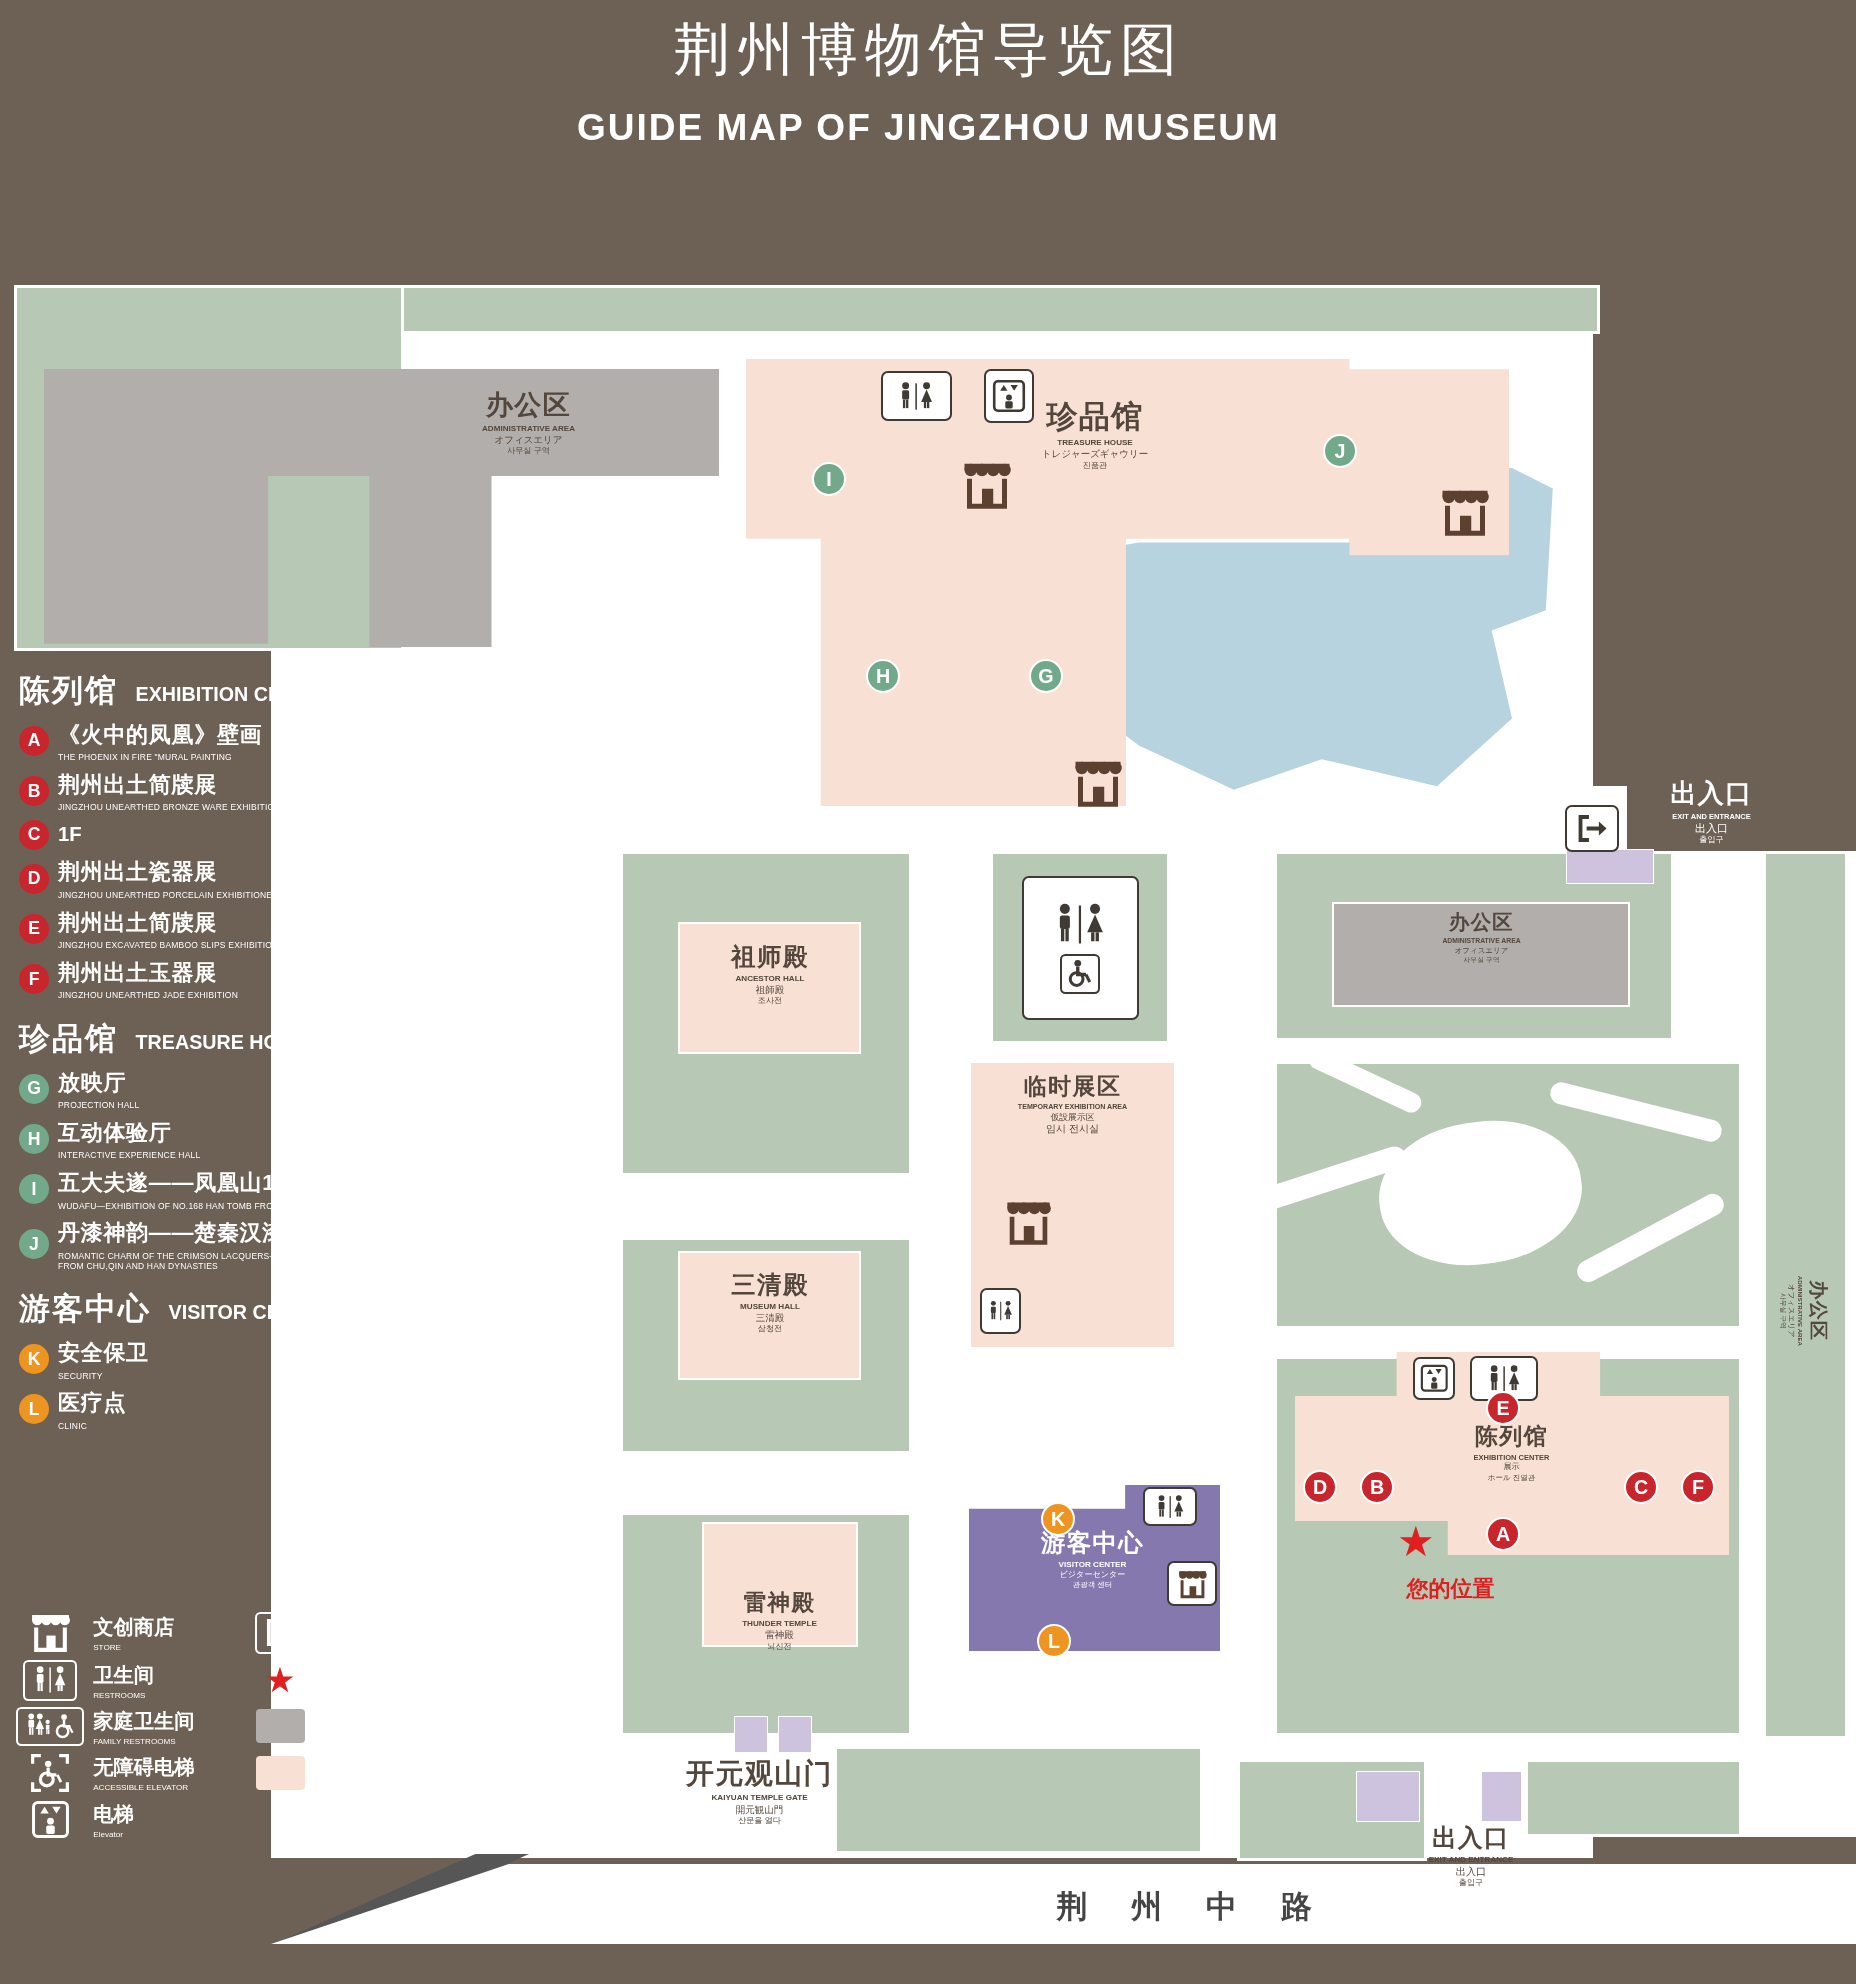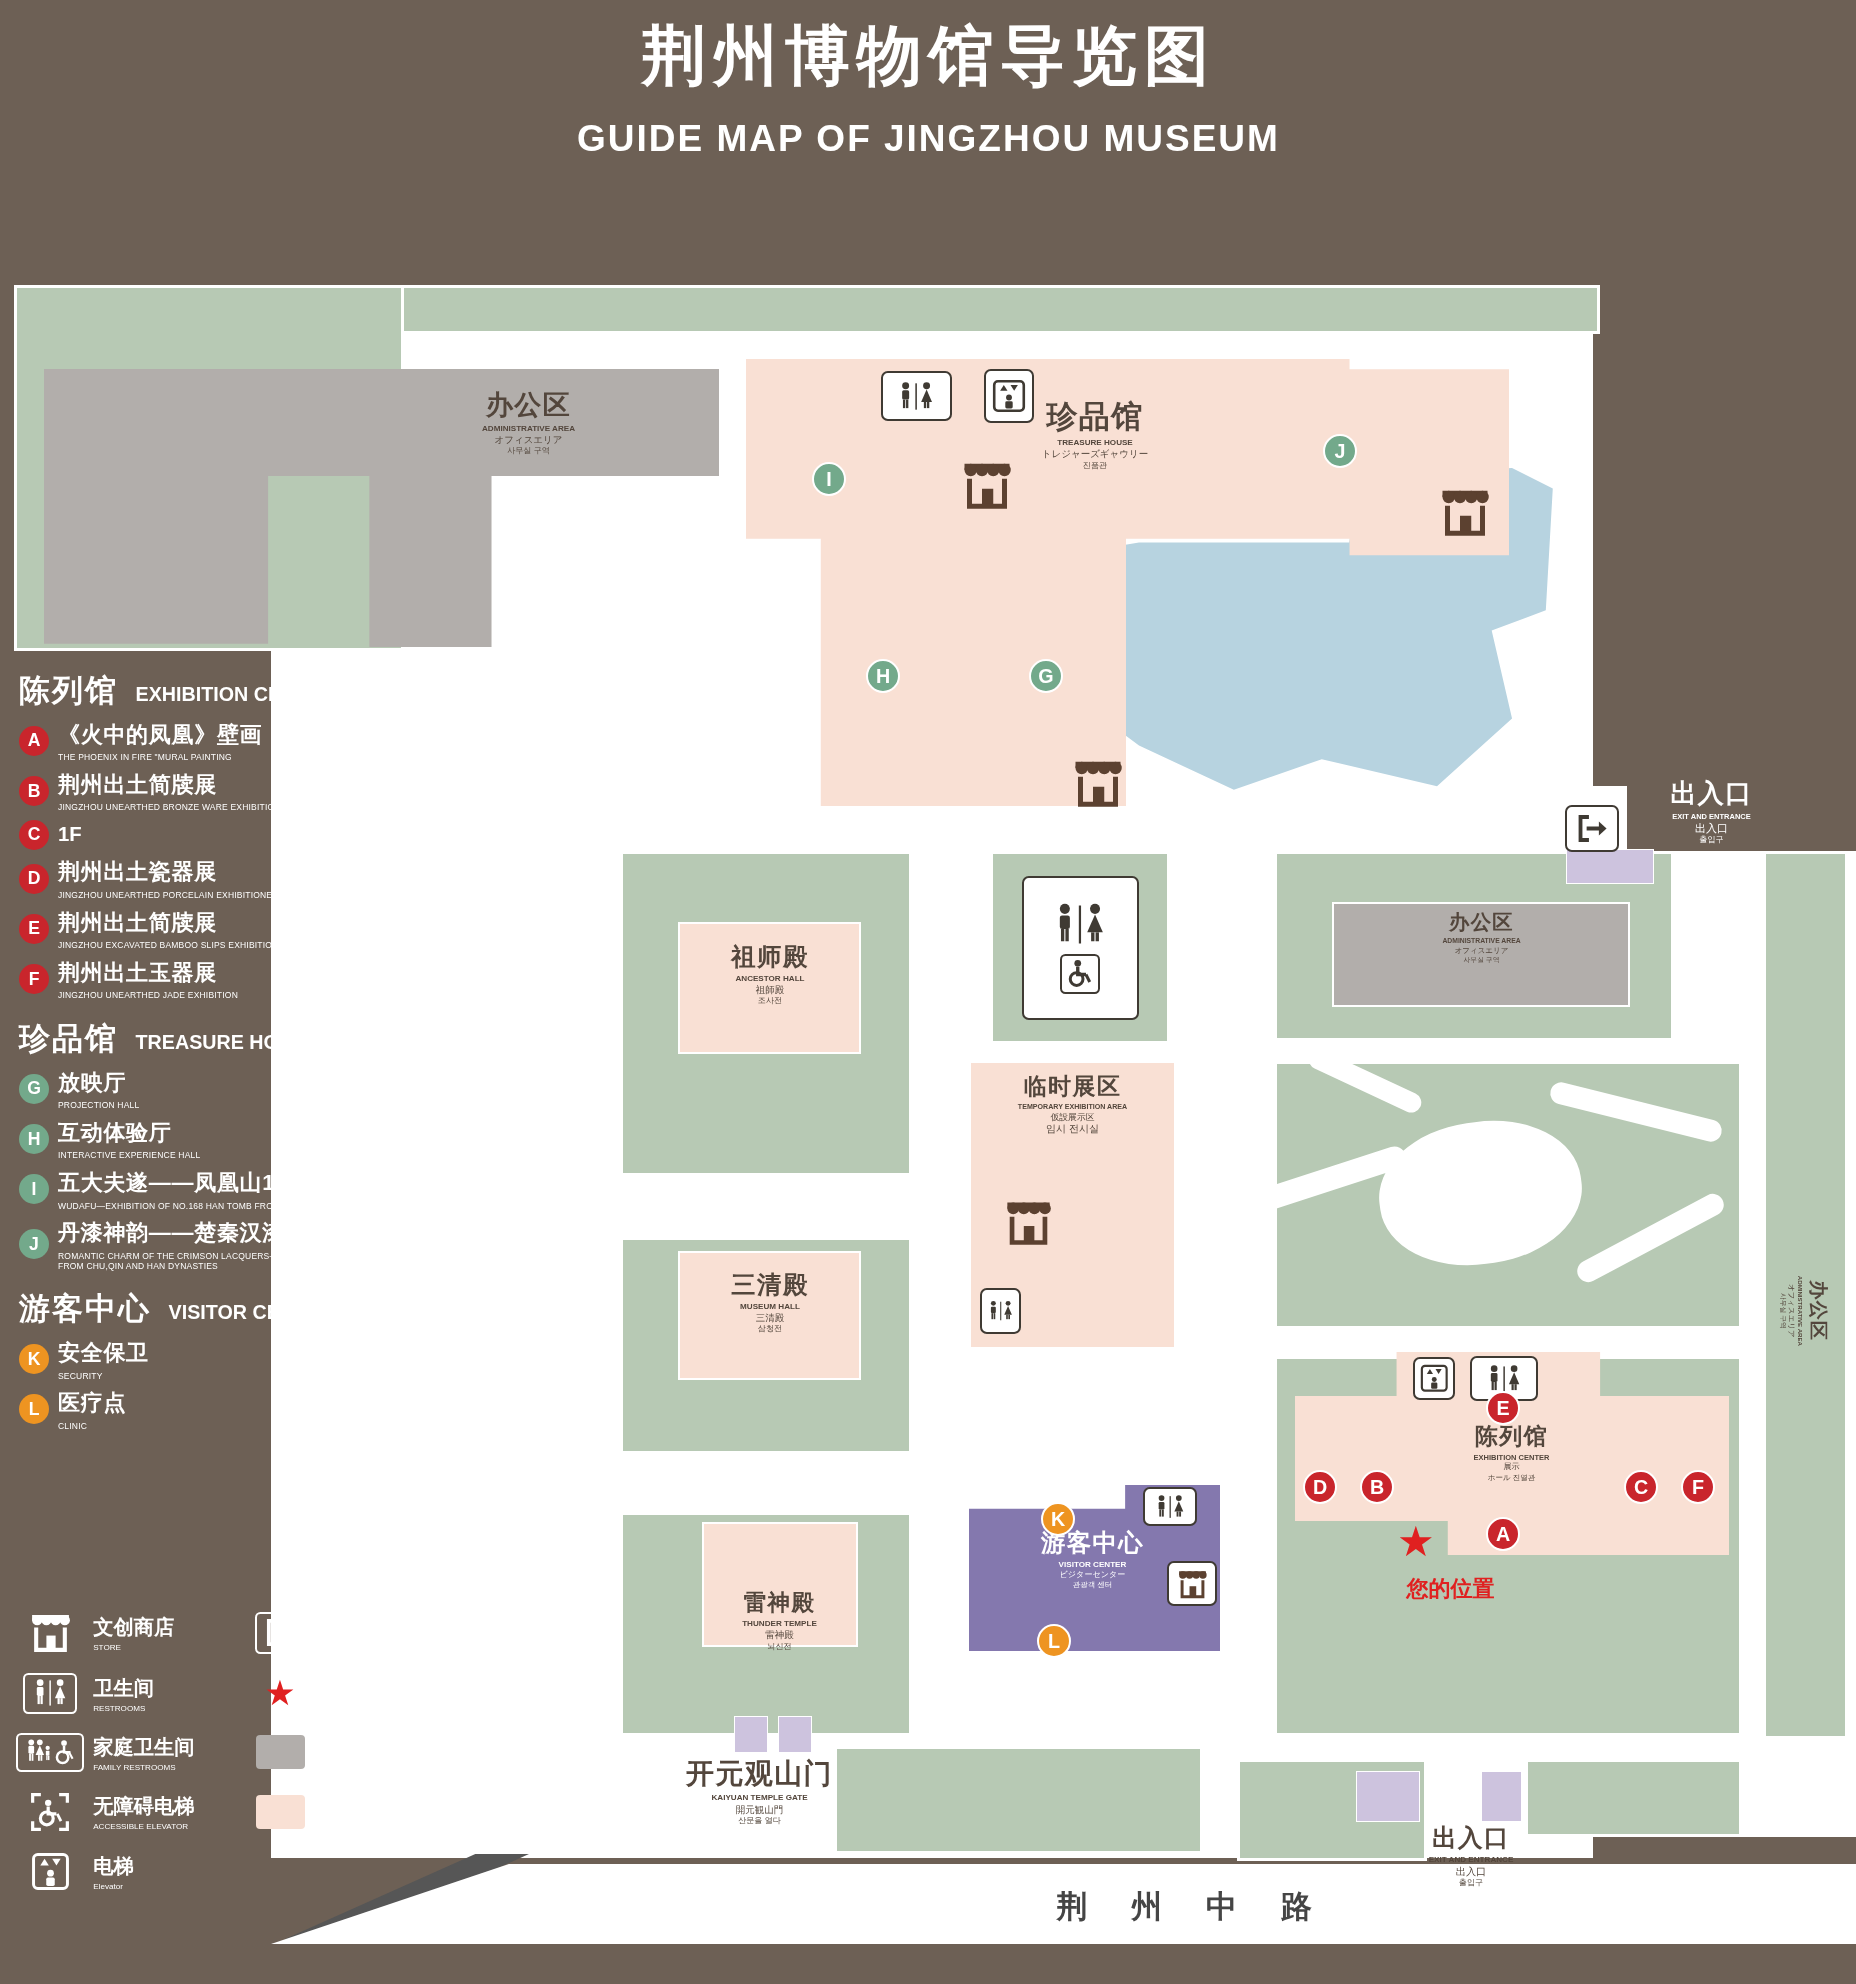--- a/index.html
+++ b/index.html
@@ -10,21 +10,21 @@
   .green{position:absolute;background:#b7c9b4;border:3.4px solid #fff;}
   .pink{position:absolute;background:#f9e0d4;}
   .pinkb{position:absolute;background:#f9e0d4;border:2px solid #fff;}
   .grayb{position:absolute;background:#b2aeab;border:2px solid #fff;}
   .purpleb{position:absolute;background:#8478ae;}
   .lpurple{position:absolute;background:#cdc3de;border:1.4px solid #fff;}
   .pond{position:absolute;background:#b7d3e0;}
   .noborder{border:none;}
   
   .header{position:absolute;top:12.2px;left:0;width:100%;text-align:center;color:#fff;}
-  .header .title{font-size:65px;font-weight:bold;letter-spacing:6.8px;}
+  .header .title{font-size:57px;font-weight:normal;letter-spacing:6.8px;}
   .header .subtitle{font-size:37px;font-weight:bold;margin-top:17.6px;letter-spacing:2px;}
   
   .map-label{position:absolute;text-align:center;color:#53463c;line-height:1.28;}
   .map-label span{display:block;}
   .map-label .l1{font-weight:bold;font-size:24.4px;letter-spacing:1.4px;}
   .map-label .l2{font-weight:bold;font-size:8.1px;margin-top:1.4px;}
   .map-label .l3{font-size:9.5px;}
   .map-label .l4{font-size:8.1px;}
   .map-label.light{color:#fff;}
   .vrot{transform:rotate(90deg);}
@@ -46,21 +46,21 @@
   .lg-head .zh{font-size:31px;font-weight:bold;letter-spacing:2px;}
   .lg-head .en{font-size:19.7px;font-weight:bold;}
   .lg-item{display:grid;grid-template-columns:39px 1fr 60px;align-items:center;margin:7.5px 0;}
   .circ{width:30px;height:30px;border-radius:50%;display:flex;align-items:center;justify-content:center;
         font-size:17.6px;font-weight:bold;color:#fff;}
   .circ.red{background:#c9252c;} .circ.grn{background:#73a98b;} .circ.org{background:#ee9421;}
   .lg-item .zh{font-size:22px;font-weight:bold;letter-spacing:0.7px;}
   .lg-item .en{font-size:8.5px;margin-top:2.7px;letter-spacing:0.2px;}
   .lg-item .floor{font-size:20.3px;font-weight:bold;}
   .symbols{position:absolute;left:19px;top:1612px;width:461px;display:grid;
-           grid-template-columns:230px 230px;row-gap:19px;color:#fff;}
+           grid-template-columns:230px 230px;row-gap:6px;color:#fff;}
   .sym{display:flex;align-items:center;gap:12.2px;}
   .sym .icon{width:62px;display:flex;justify-content:center;align-items:center;color:#fff;}
   .sym .zh{font-size:20.3px;font-weight:bold;}
   .sym .en{font-size:8.1px;margin-top:2px;}
   .lgbox{border:2px solid #fff;border-radius:5.4px;padding:3.4px 5.4px;display:flex;align-items:center;justify-content:center;}
   .swatch{width:49px;height:34px;border-radius:4.1px;}
   .swatch.gray{background:#b2aeab;} .swatch.pinkc{background:#f9e0d4;}
 </style>
 </head>
 <body>

